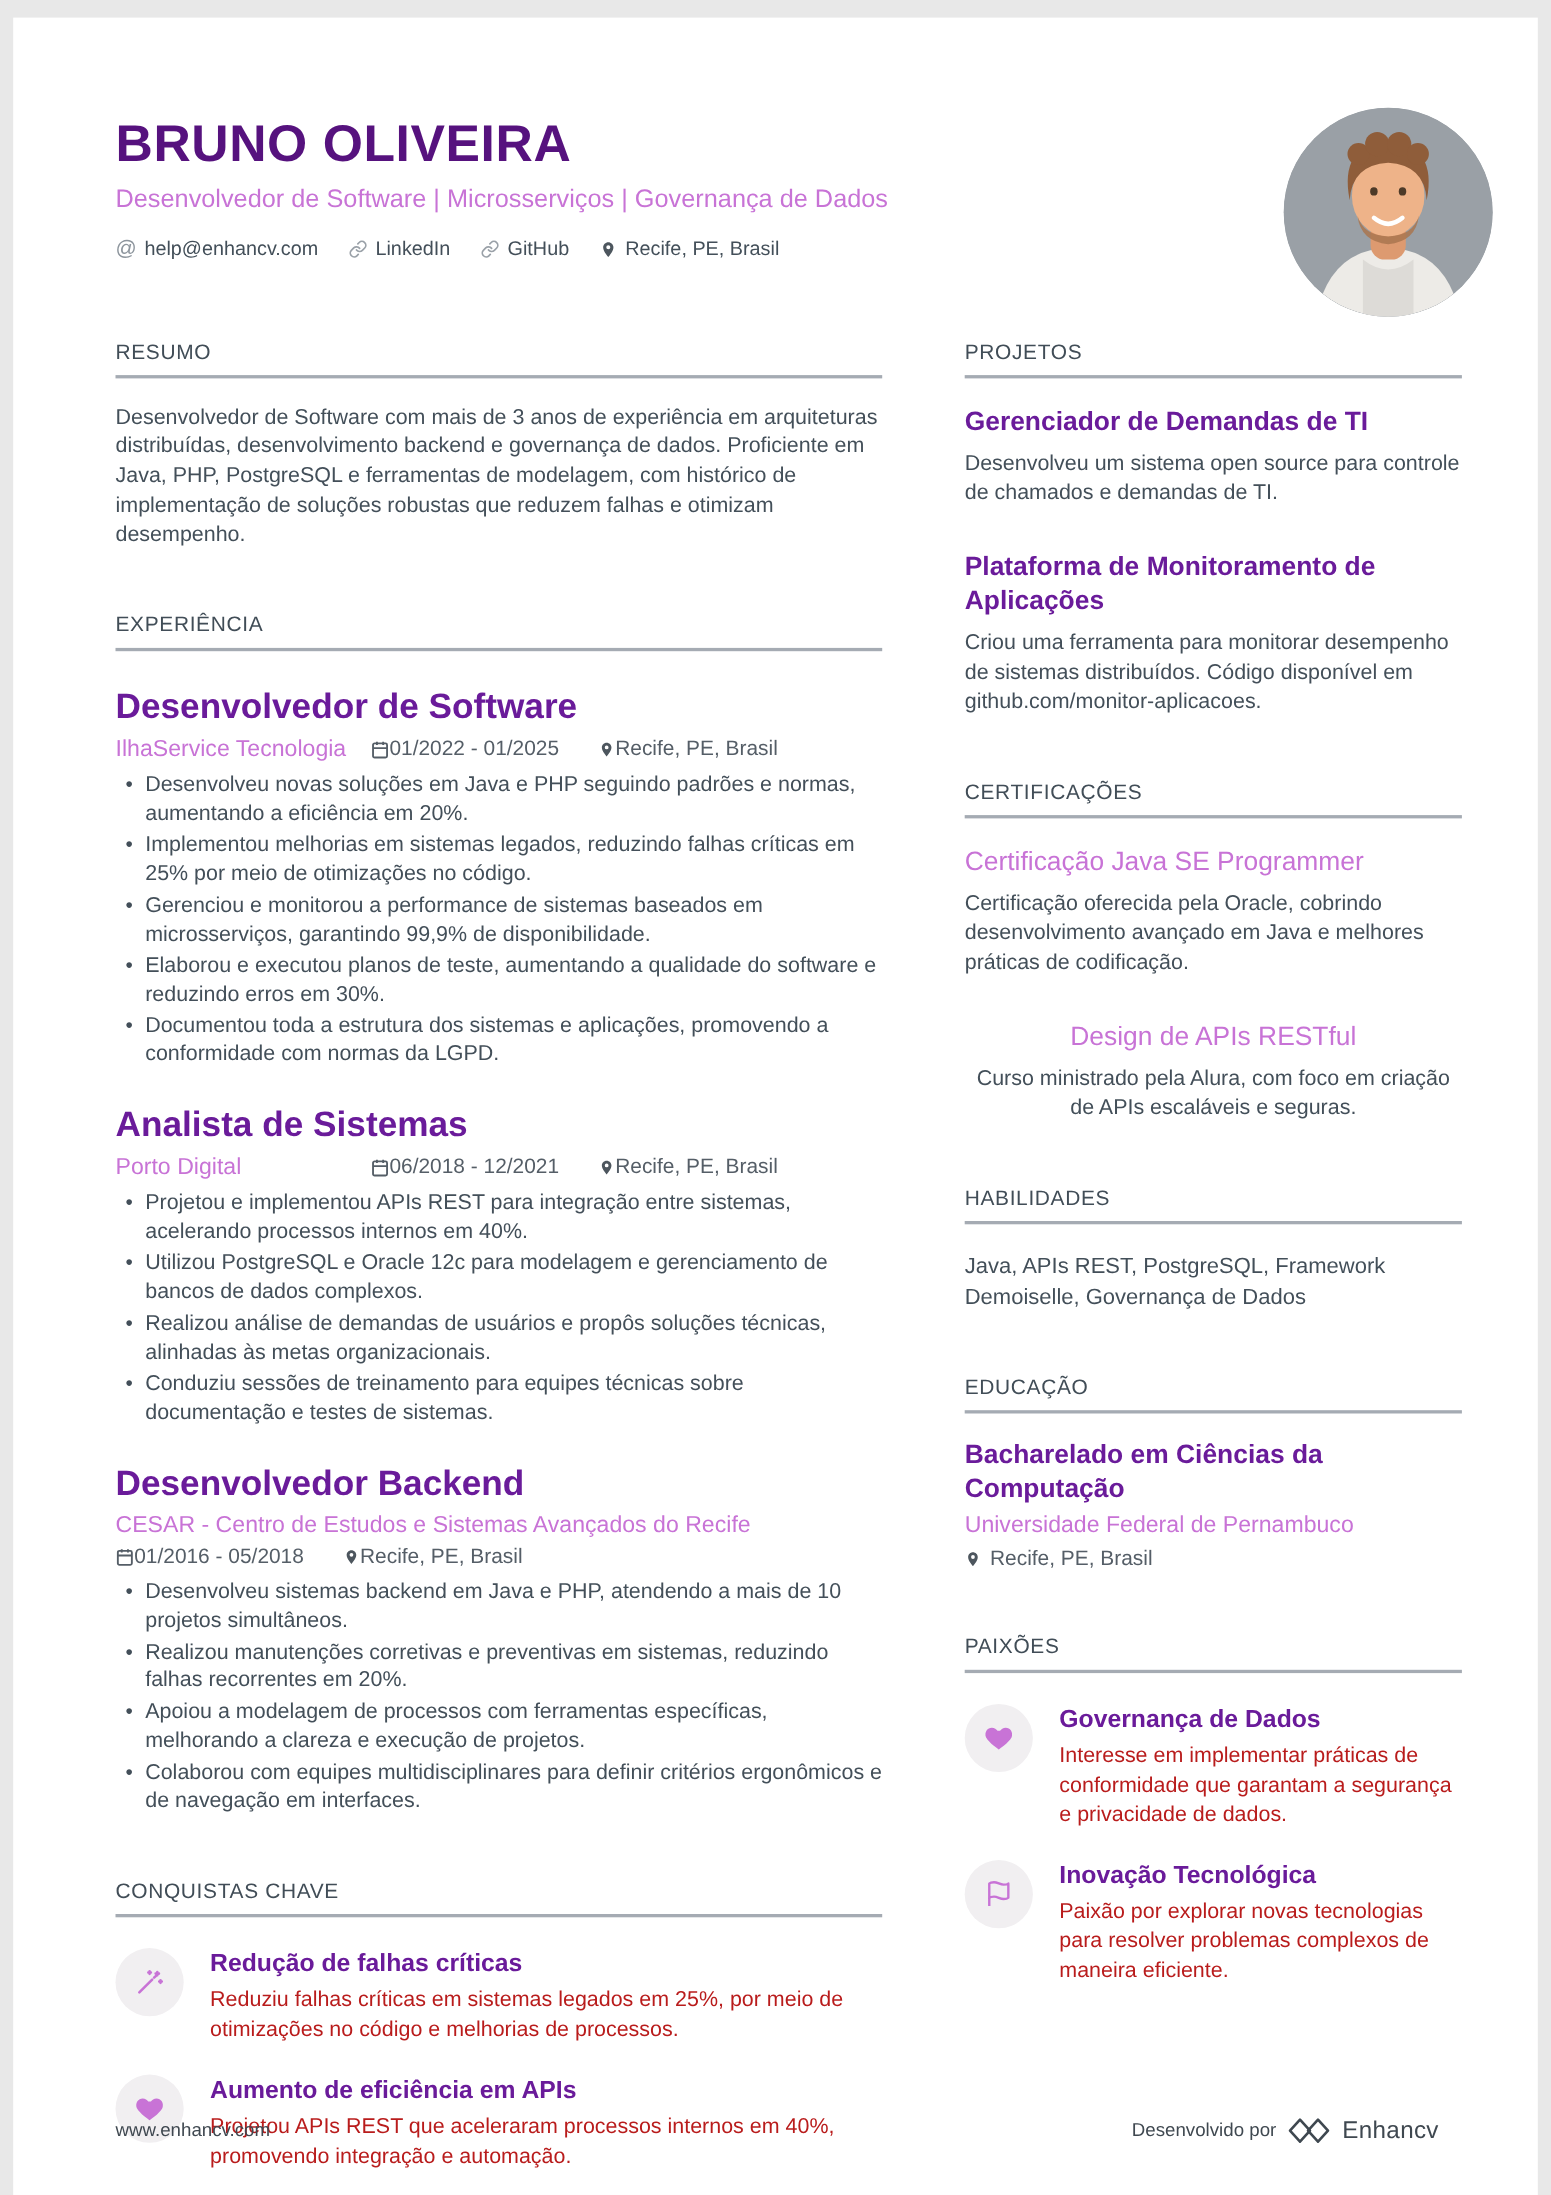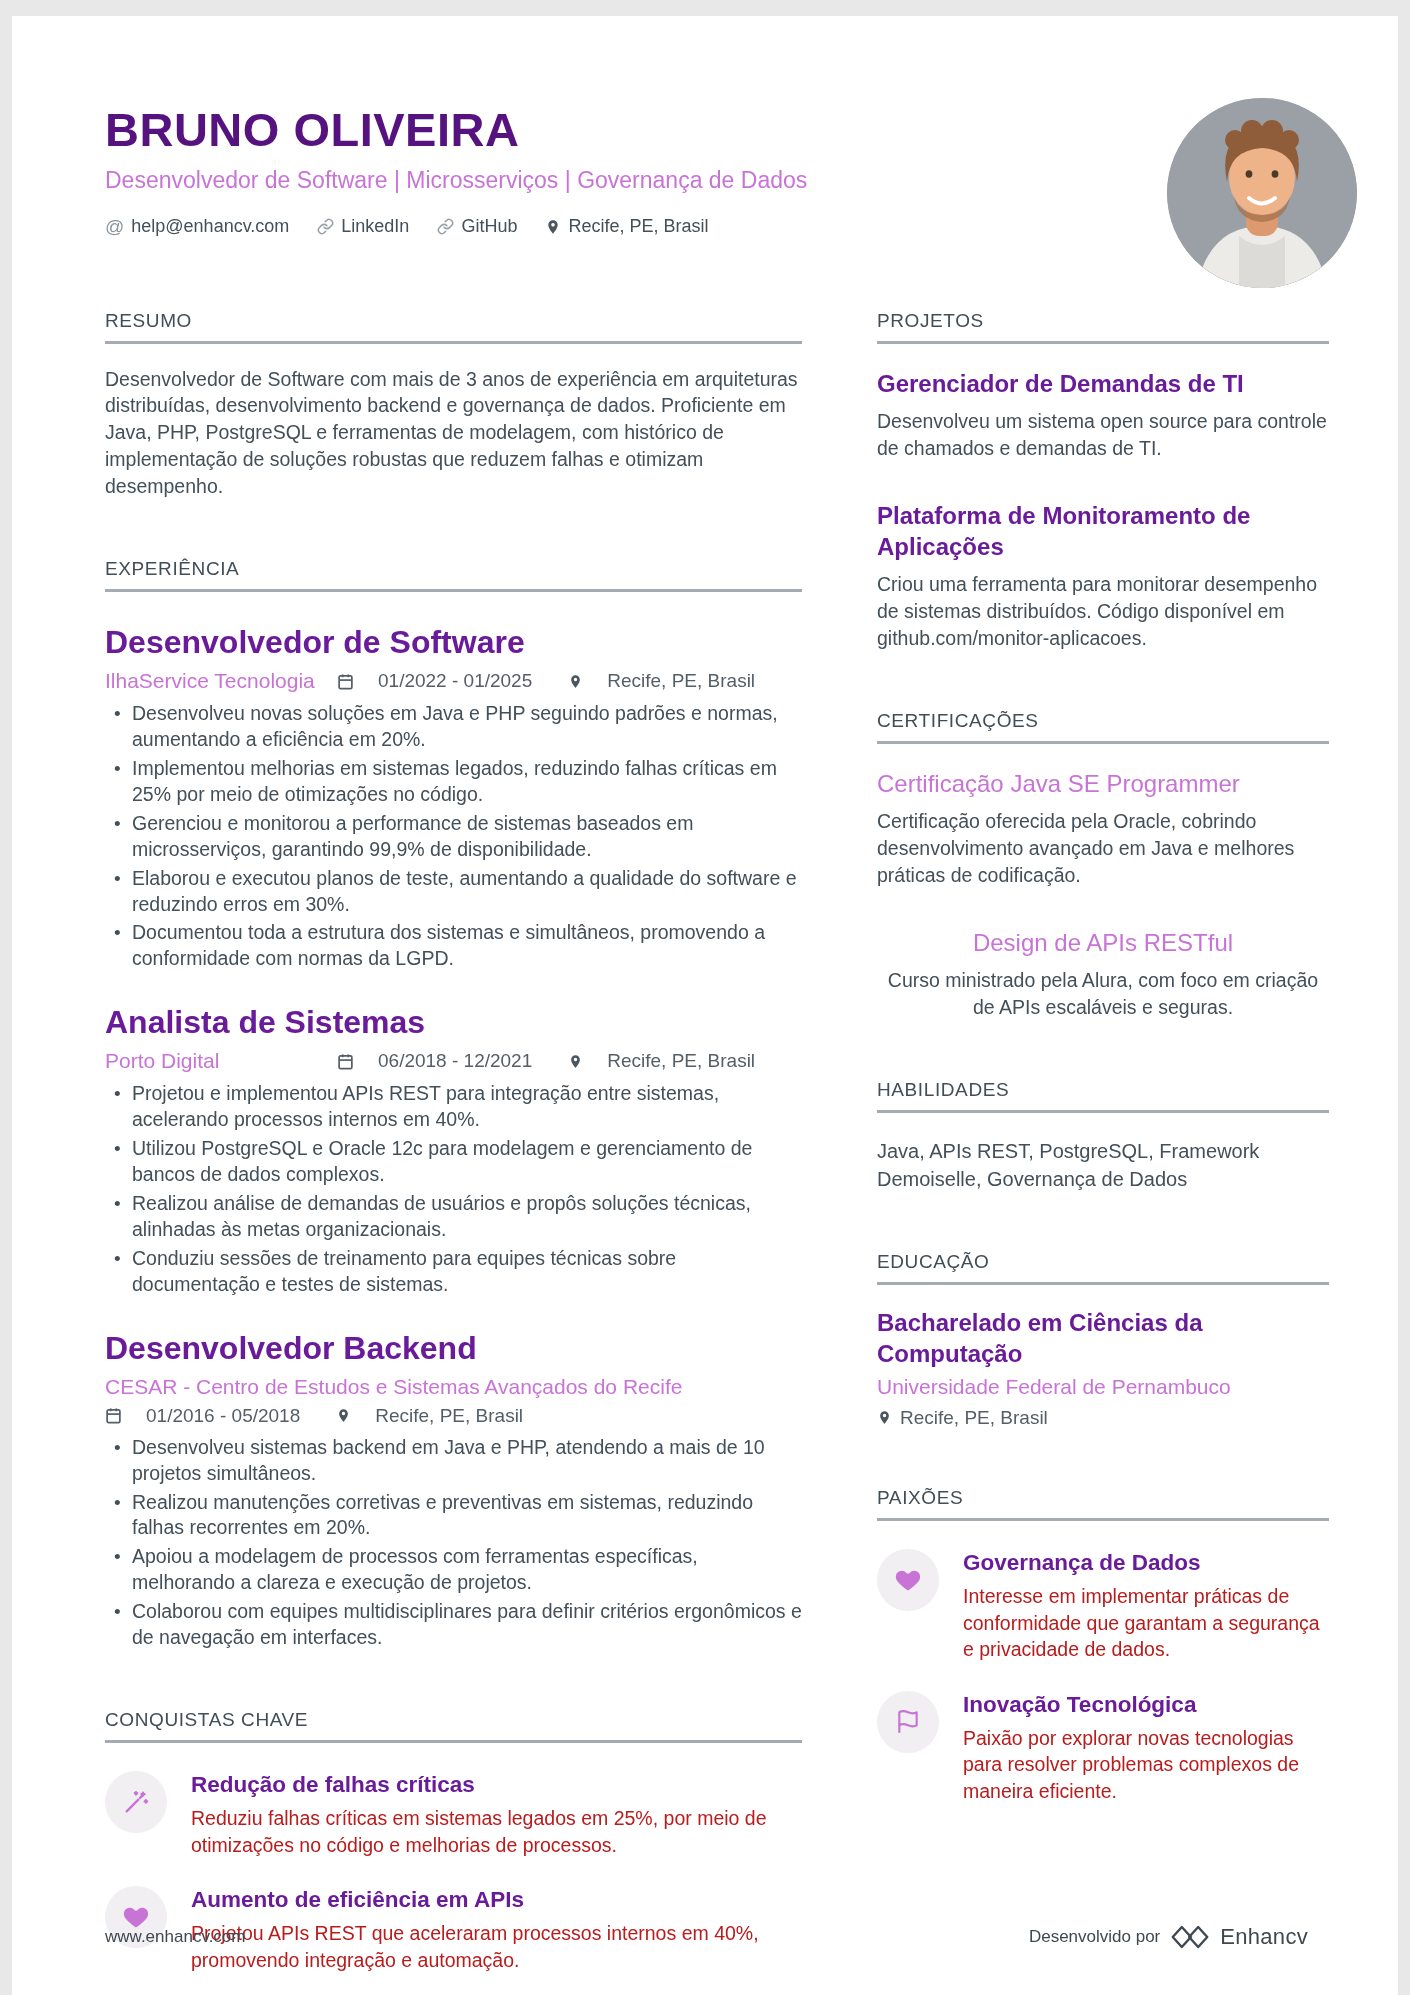--- a/index.html
+++ b/index.html
@@ -44,21 +44,21 @@
   .resumo-text { margin-top:22px; font-size:19.5px; line-height:1.38; color:#434f59; }
   .job { margin-top:30px; }
   .job:first-of-type { margin-top:24px; }
   .job-title { font-size:32px; font-weight:600; color:#6a1b9a; line-height:1.25; }
   .job-meta {
     display:flex; flex-wrap:wrap; align-items:center; margin-top:7px;
     row-gap:6px;
   }
   .company { font-size:21px; color:#c873d6; min-width:232px; padding-right:20px; }
   .meta-item {
-    display:flex; align-items:center; gap:24px; font-size:19px; color:#555e67;
+    display:flex; align-items:center; gap:0; font-size:19px; color:#555e67;
     margin-right:36px; white-space:nowrap;
   }
   .meta-item:last-child { margin-right:0; }
   .meta-item .ic { display:flex; color:#555e67; }
   ul.bullets { margin-top:8px; padding-left:27px; list-style:none; }
   ul.bullets li {
     font-size:19.5px; line-height:1.33; margin-top:3px; position:relative; color:#434f59;
   }
   ul.bullets li::before {
     content:"•"; position:absolute; left:-18px; top:0; color:#434f59; font-size:19px;
@@ -195,21 +195,21 @@
                   </svg>
               </span>
               <span>Recife, PE, Brasil</span>
             </span>
           </div>
           <ul class="bullets">
             <li>Desenvolveu novas soluções em Java e PHP seguindo padrões e normas, aumentando a eficiência em 20%.</li>
             <li>Implementou melhorias em sistemas legados, reduzindo falhas críticas em 25% por meio de otimizações no código.</li>
             <li>Gerenciou e monitorou a performance de sistemas baseados em microsserviços, garantindo 99,9% de disponibilidade.</li>
             <li>Elaborou e executou planos de teste, aumentando a qualidade do software e reduzindo erros em 30%.</li>
-            <li>Documentou toda a estrutura dos sistemas e simultâneos, promovendo a conformidade com normas da LGPD.</li>
+            <li>Documentou toda a estrutura dos sistemas e aplicações, promovendo a conformidade com normas da LGPD.</li>
           </ul>
         </div>
 
         <div class="job">
           <div class="job-title">Analista de Sistemas</div>
           <div class="job-meta">
             <span class="company">Porto Digital</span>
             <span class="meta-item">
               <span class="ic">
                 <svg width="17" height="17" viewBox="0 0 24 24" fill="none" stroke="#555e67" stroke-width="2.4">

